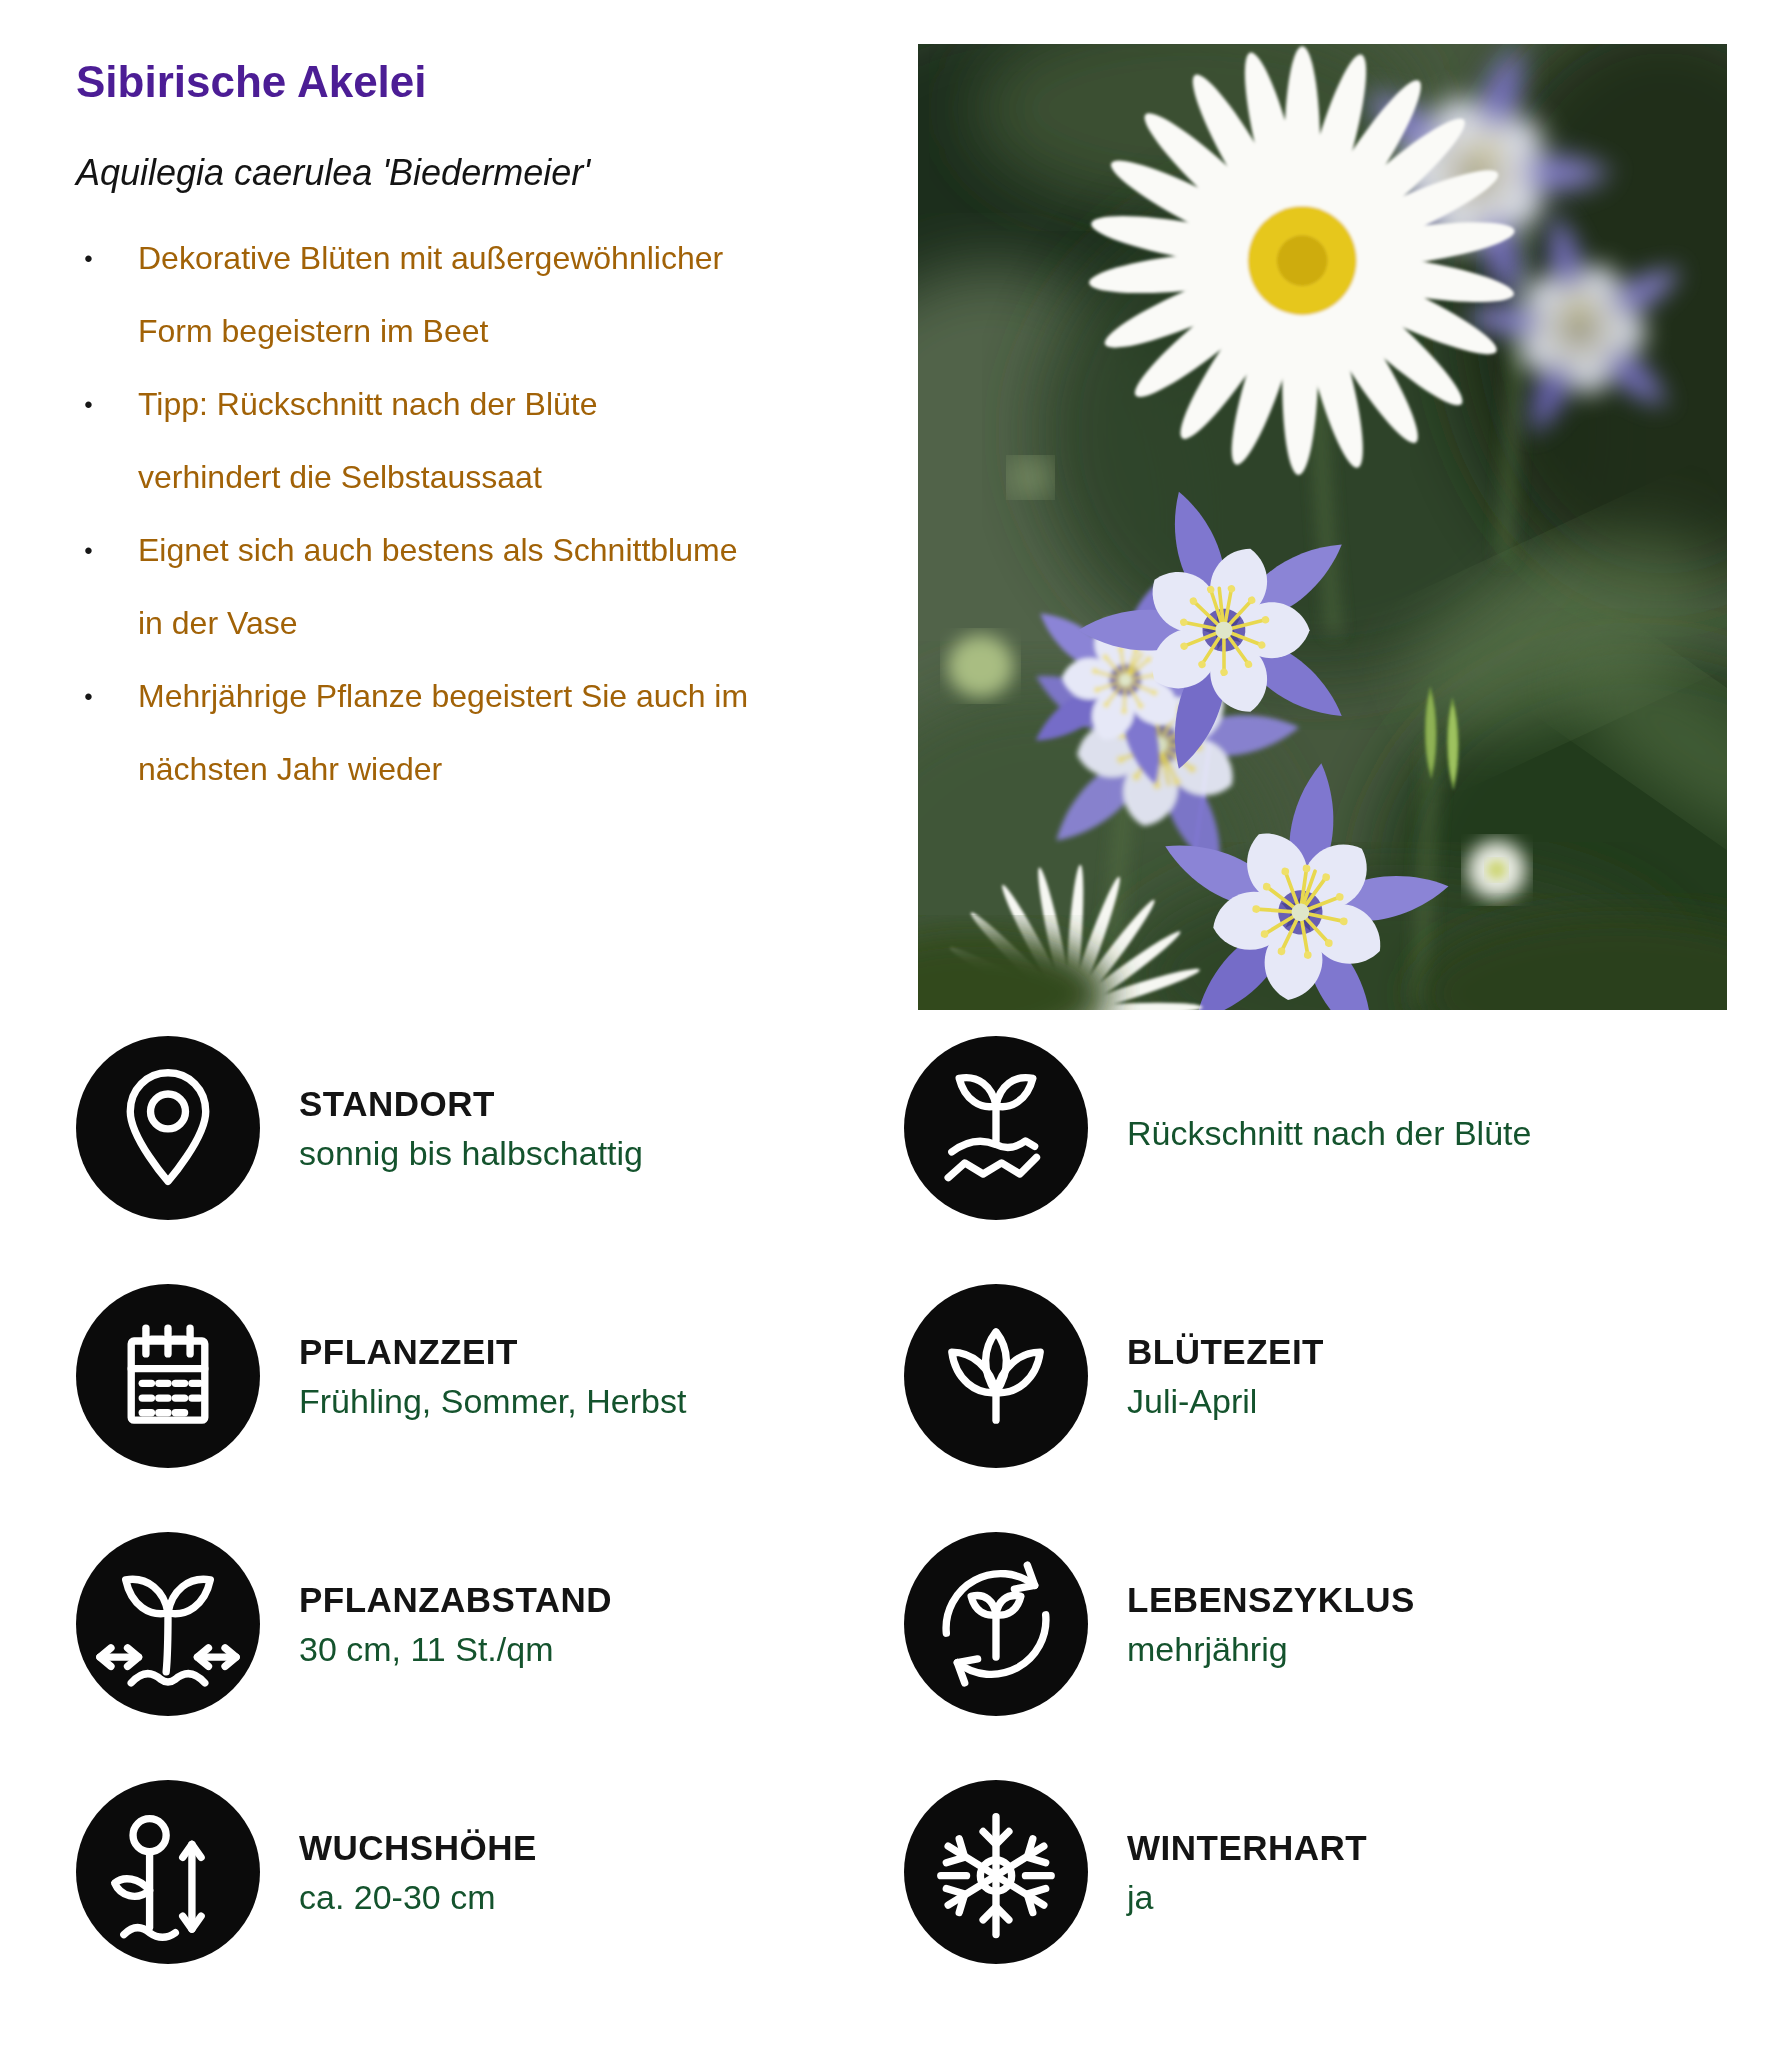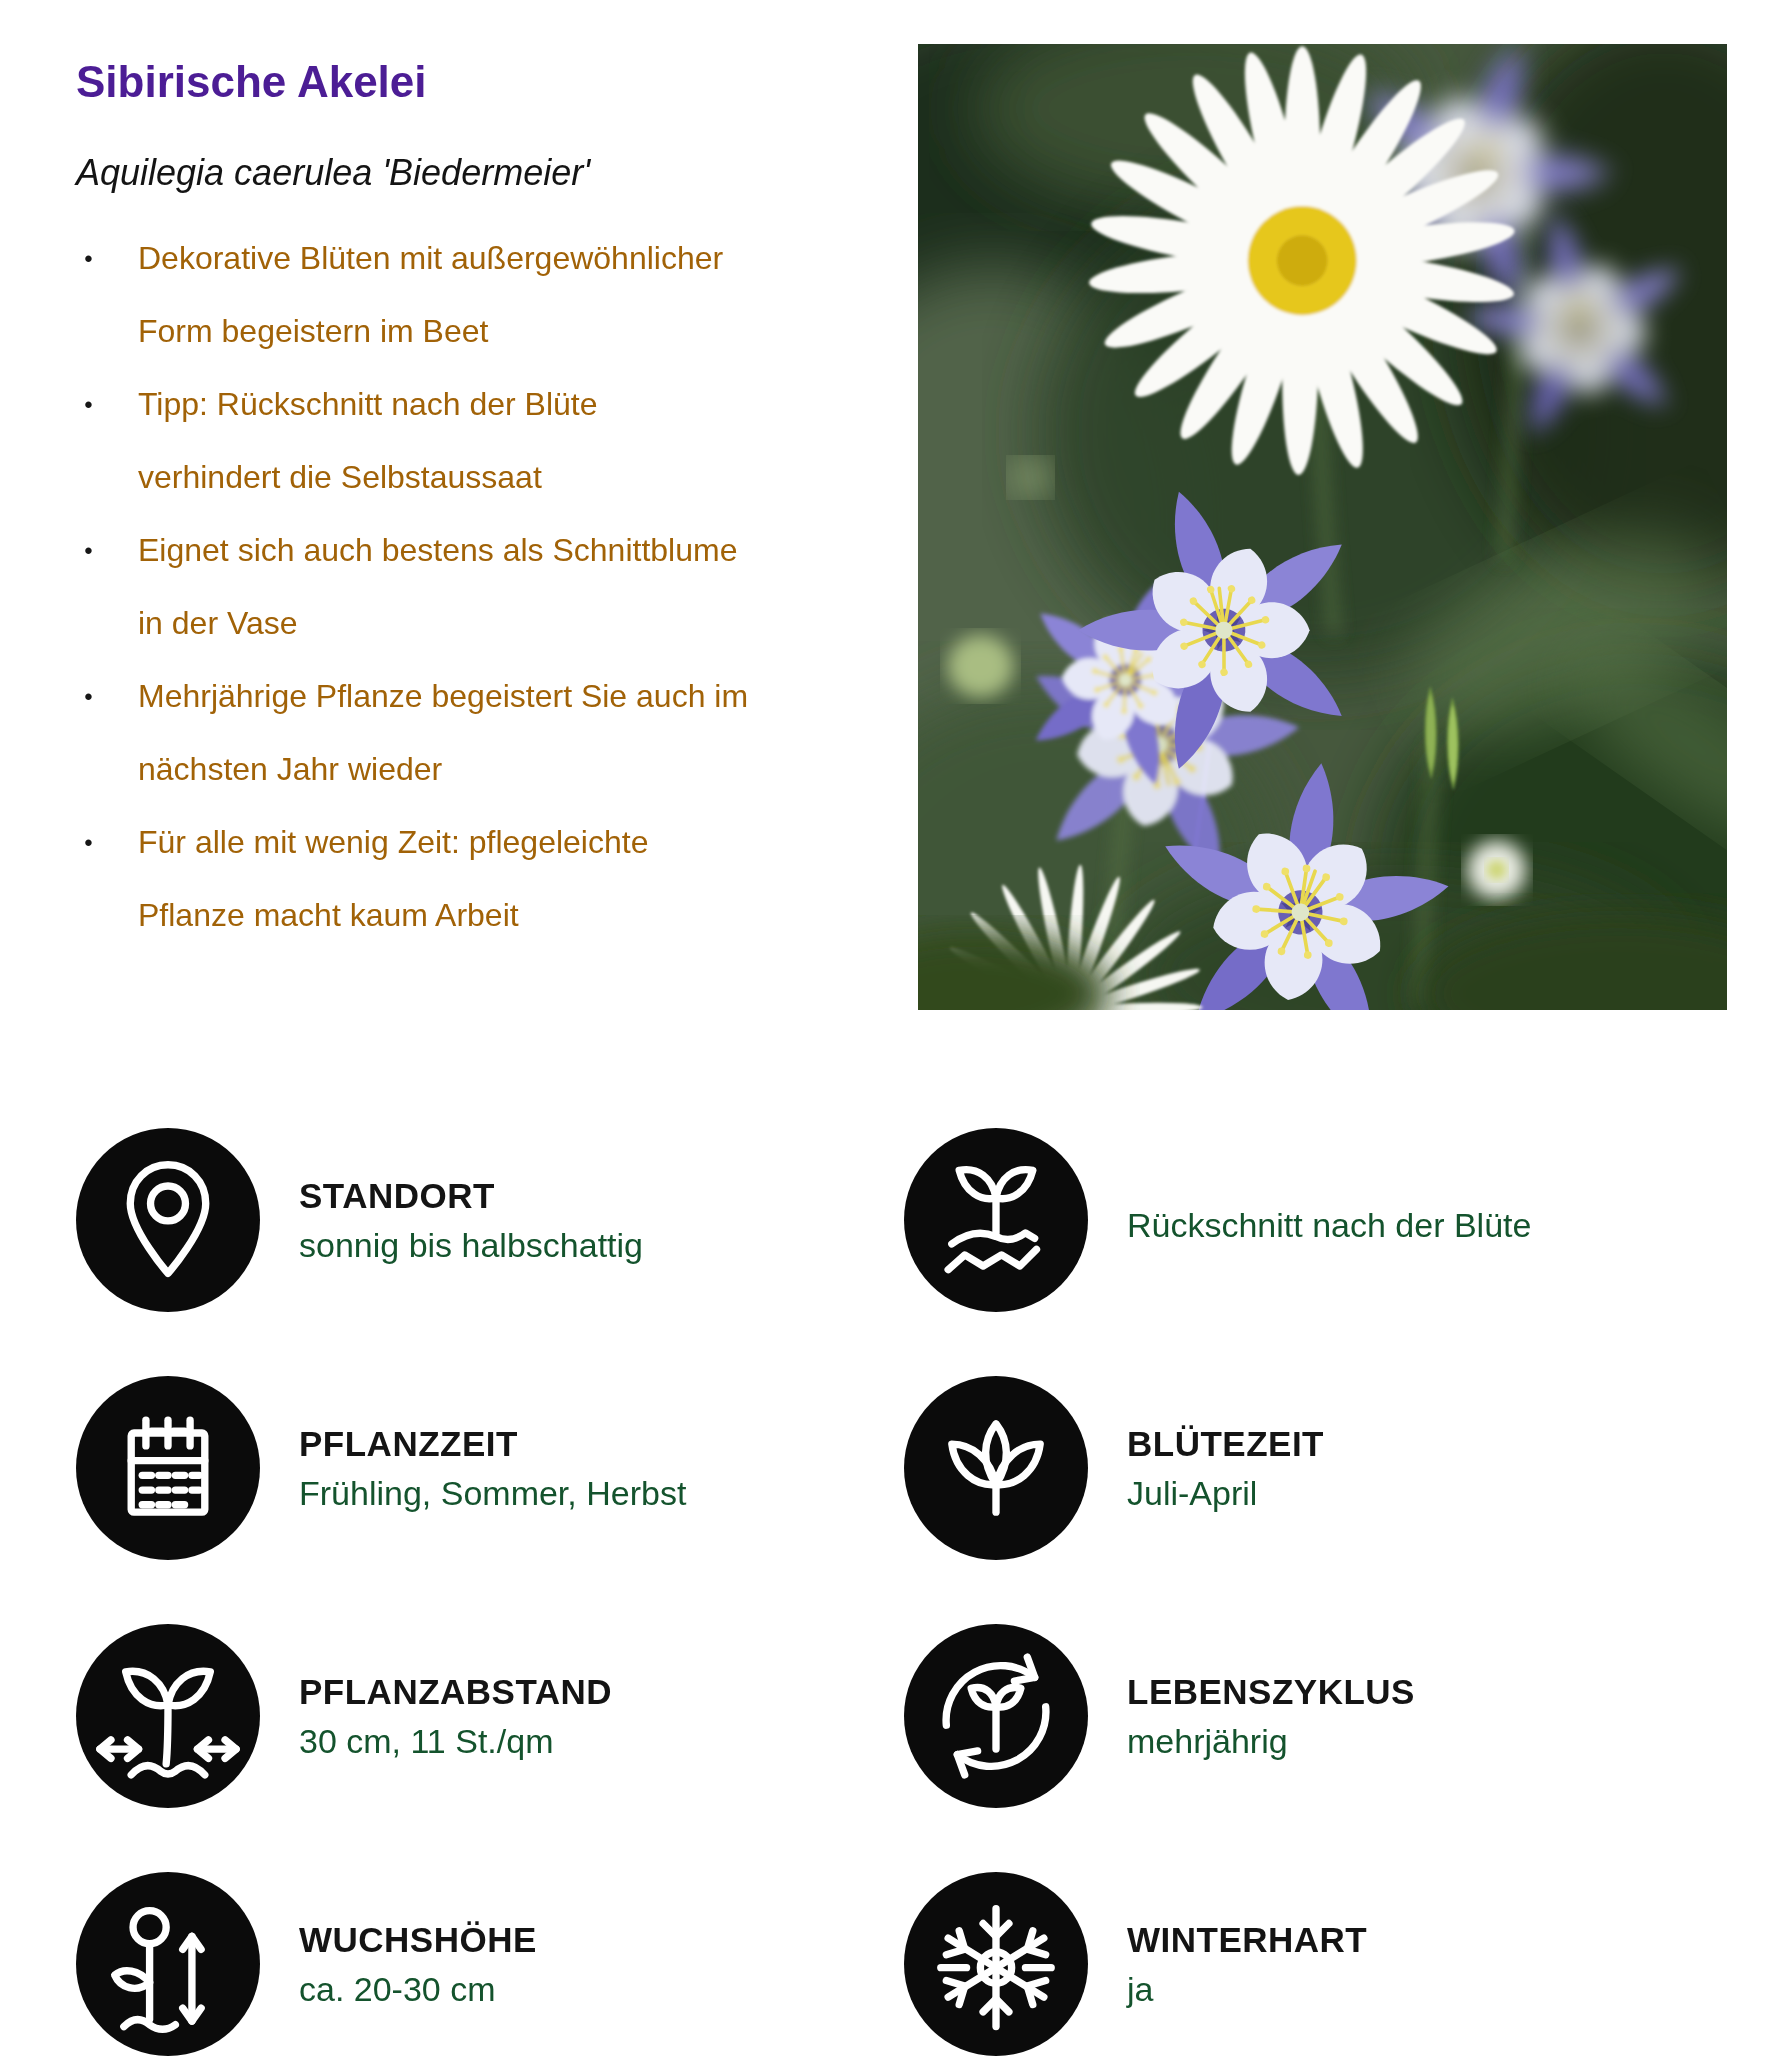--- a/index.html
+++ b/index.html
@@ -28,21 +28,21 @@
     font-size:24px;line-height:73px;color:#161616;
   }
   .bullet-list li span{display:block;}
   
   .photo{
     position:absolute;left:918px;top:44px;width:809px;height:966px;overflow:hidden;
   }
   .photo svg{display:block;width:100%;height:100%;}
   
   .spec-grid{
-    position:absolute;left:76px;top:1128px;width:1619px;
+    position:absolute;left:76px;top:1036px;width:1619px;
     display:grid;grid-template-columns:828px 791px;grid-row-gap:64px;
   }
   .spec-item{display:flex;align-items:center;}
   .spec-icon{
     flex:0 0 184px;width:184px;height:184px;border-radius:50%;background:#0b0b0b;
     display:flex;align-items:center;justify-content:center;margin-right:39px;
   }
   .spec-icon svg{width:184px;height:184px;}
   .spec-icon .ln{stroke:#ffffff;stroke-width:4;fill:none;stroke-linecap:round;stroke-linejoin:round;}
   .spec-text{display:flex;flex-direction:column;}
@@ -66,24 +66,20 @@
       <span>Tipp: Rückschnitt nach der Blüte</span>
       <span>verhindert die Selbstaussaat</span>
     </li>
     <li>
       <span>Eignet sich auch bestens als Schnittblume</span>
       <span>in der Vase</span>
     </li>
     <li>
       <span>Mehrjährige Pflanze begeistert Sie auch im</span>
       <span>nächsten Jahr wieder</span>
-    </li>
-    <li>
-      <span>Für alle mit wenig Zeit: pflegeleichte</span>
-      <span>Pflanze macht kaum Arbeit</span>
     </li>
   </ul>
 
   <div class="photo">
     <svg viewBox="0 0 878 1048" preserveAspectRatio="none">
       <defs>
         <filter id="b2">
             <feGaussianBlur stdDeviation="2"></feGaussianBlur>
           </filter>
         <filter id="b5">

